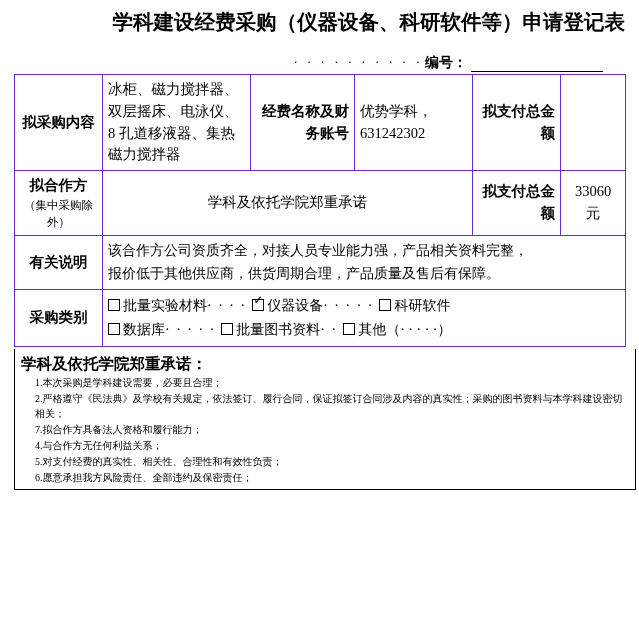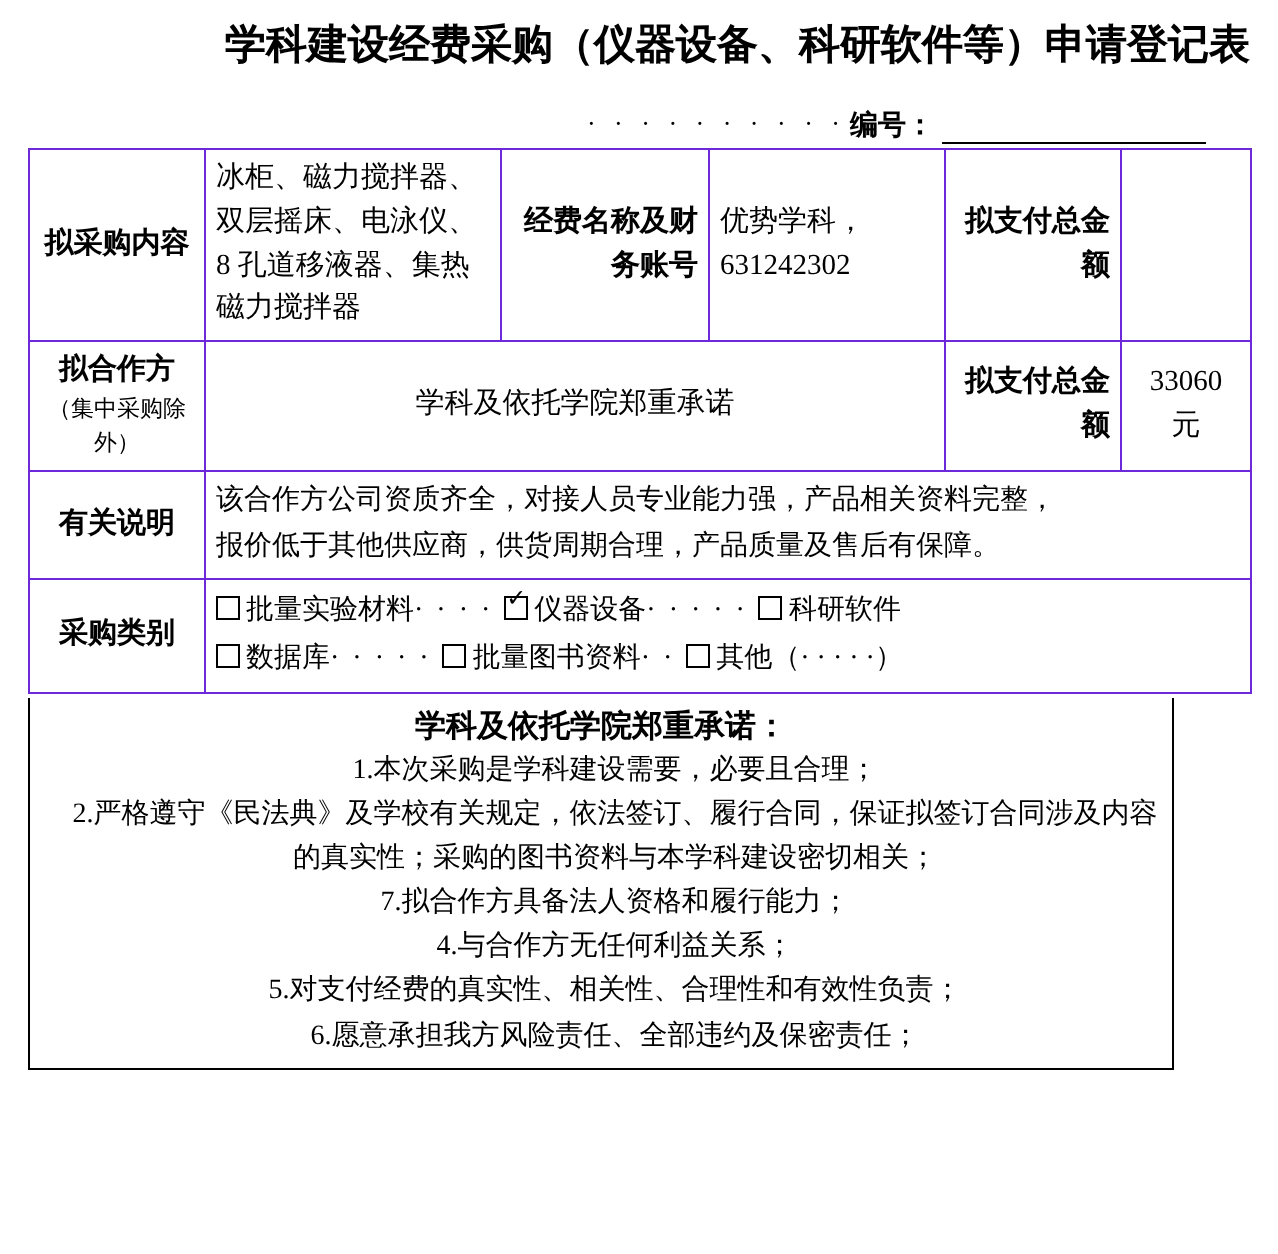--- a/index.html
+++ b/index.html
@@ -125,36 +125,35 @@
   .opt {
     margin-right: 2px;
   }
   .explain {
     font-size: 14px;
     line-height: 1.6;
     font-family: "Liberation Serif", serif;
   }
   .promise {
     margin-top: 2px;
-    width: 573px;
+    width: 622px;
     border: 1px solid #000;
     border-top: none;
     box-sizing: border-box;
-    text-align: center;
   }
   .promise-inner {
     padding: 3px 6px 4px 6px;
   }
   .promise-title {
     font-size: 15.5px;
     font-weight: bold;
     line-height: 1.5;
   }
   .promise-item {
-    font-size: 14px;
+    font-size: 10px;
     line-height: 1.58;
     padding-left: 14px;
   }
 </style>
 </head>
 <body>
 
 <div class="page">
 
   <div class="doc-title">学科建设经费采购（仪器设备、科研软件等）申请登记表</div>

